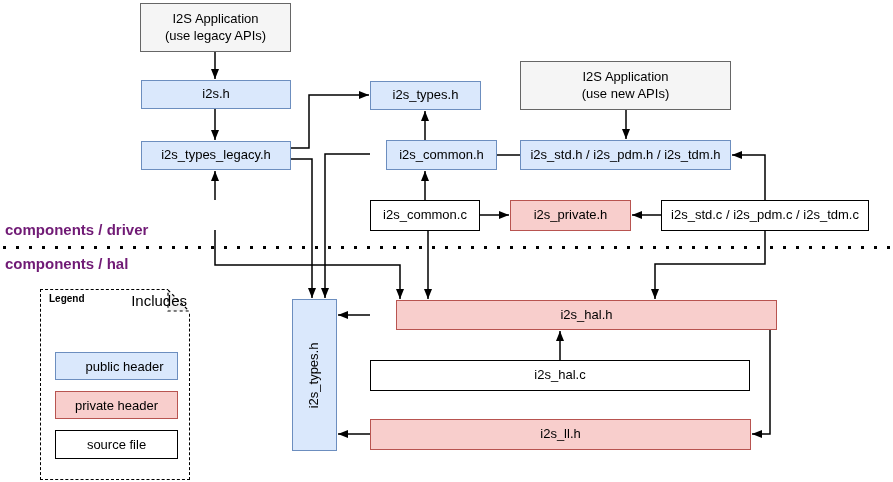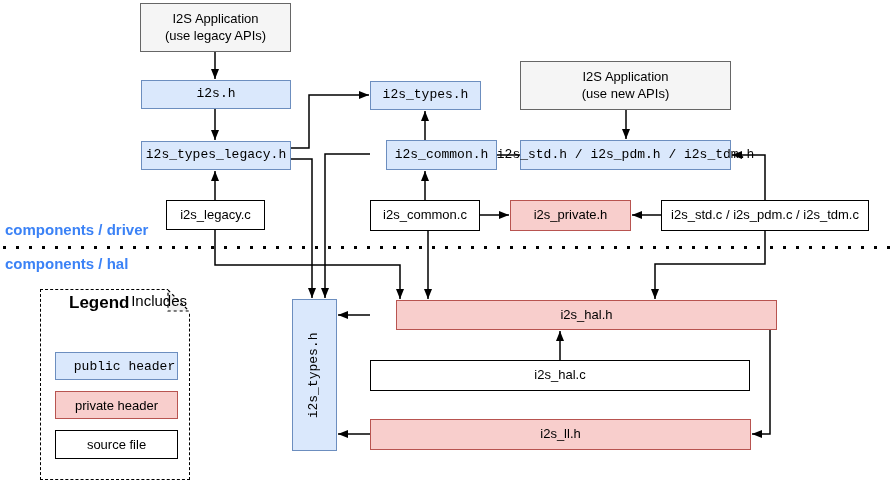--- a/index.html
+++ b/index.html
@@ -6,40 +6,40 @@
   #canvas {
     position:relative; width:893px; height:482px; background:#ffffff;
     font-family:"Liberation Sans", sans-serif; color:#000; overflow:hidden;
   }
   #edges { position:absolute; left:0; top:0; width:893px; height:482px; z-index:2; }
   .node {
     position:absolute; box-sizing:border-box; z-index:3;
     display:flex; align-items:center; justify-content:center;
     text-align:center; font-size:13px; line-height:1.3; white-space:nowrap;
   }
-  .pub  { background:#dae8fc; border:1.5px solid #6c8ebf;font-family:Liberation Mono, monospace; }
+  .pub  { background:#dae8fc; border:1.5px solid #6c8ebf; }
   .priv { background:#f8cecc; border:1.5px solid #b85450; }
   .src  { background:#ffffff; border:1.5px solid #000000; }
   .app  { background:#f5f5f5; border:1.5px solid #666666; }
   .vnode span { transform:rotate(-90deg); white-space:nowrap; }
   .section-label {
-    position:absolute; z-index:3; font-size:15px; font-weight:bold; color:#3b82f6;
+    position:absolute; z-index:3; font-size:15px; font-weight:bold; color:#701a75;
   }
   #divider {
     position:absolute; left:3px; top:246px; width:890px; height:3px; z-index:1;
     background:repeating-linear-gradient(to right, #000 0 3px, transparent 3px 13px);
   }
   #legend {
     position:absolute; left:40px; top:289px; width:150px; height:191px;
     box-sizing:border-box; border:1.5px dashed #000; background:#fff; z-index:3;
   }
   #legend .fold-mask {
     position:absolute; top:-1.5px; right:-1.5px; width:23px; height:23px; background:#fff;
   }
-  #legend .title { position:absolute; left:8px; top:3px; font-size:17px; font-weight:bold;margin-left:20px; }
+  #legend .title { position:absolute; left:8px; top:3px; font-size:10px; font-weight:bold; }
   #legend .includes-label {
     position:absolute; left:0; top:2px; width:146px; text-align:right; font-size:15px;
   }
   .legend-swatch {
     position:absolute; left:14px; width:123px; height:28px; box-sizing:border-box;
     display:flex; align-items:center; justify-content:center; font-size:13px;
   }
 </style>
 </head>
 <body>
@@ -88,23 +88,20 @@
   </div>
 
   <div class="node pub" style="left:141px; top:80px; width:150px; height:29px;">
     <span>i2s.h</span>
   </div>
 
   <div class="node pub" style="left:141px; top:141px; width:150px; height:29px;">
     <span>i2s_types_legacy.h</span>
   </div>
 
-  <div class="node src" style="left:166px; top:200px; width:99px; height:30px;">
-    <span>i2s_legacy.c</span>
-  </div>
 
   <div class="node pub" style="left:370px; top:81px; width:111px; height:29px;">
     <span>i2s_types.h</span>
   </div>
 
   <div class="node pub" style="left:370px; top:140px; width:111px; height:30px;margin-left:16px;">
     <span>i2s_common.h</span>
   </div>
 
   <div class="node src" style="left:370px; top:200px; width:110px; height:31px;">

